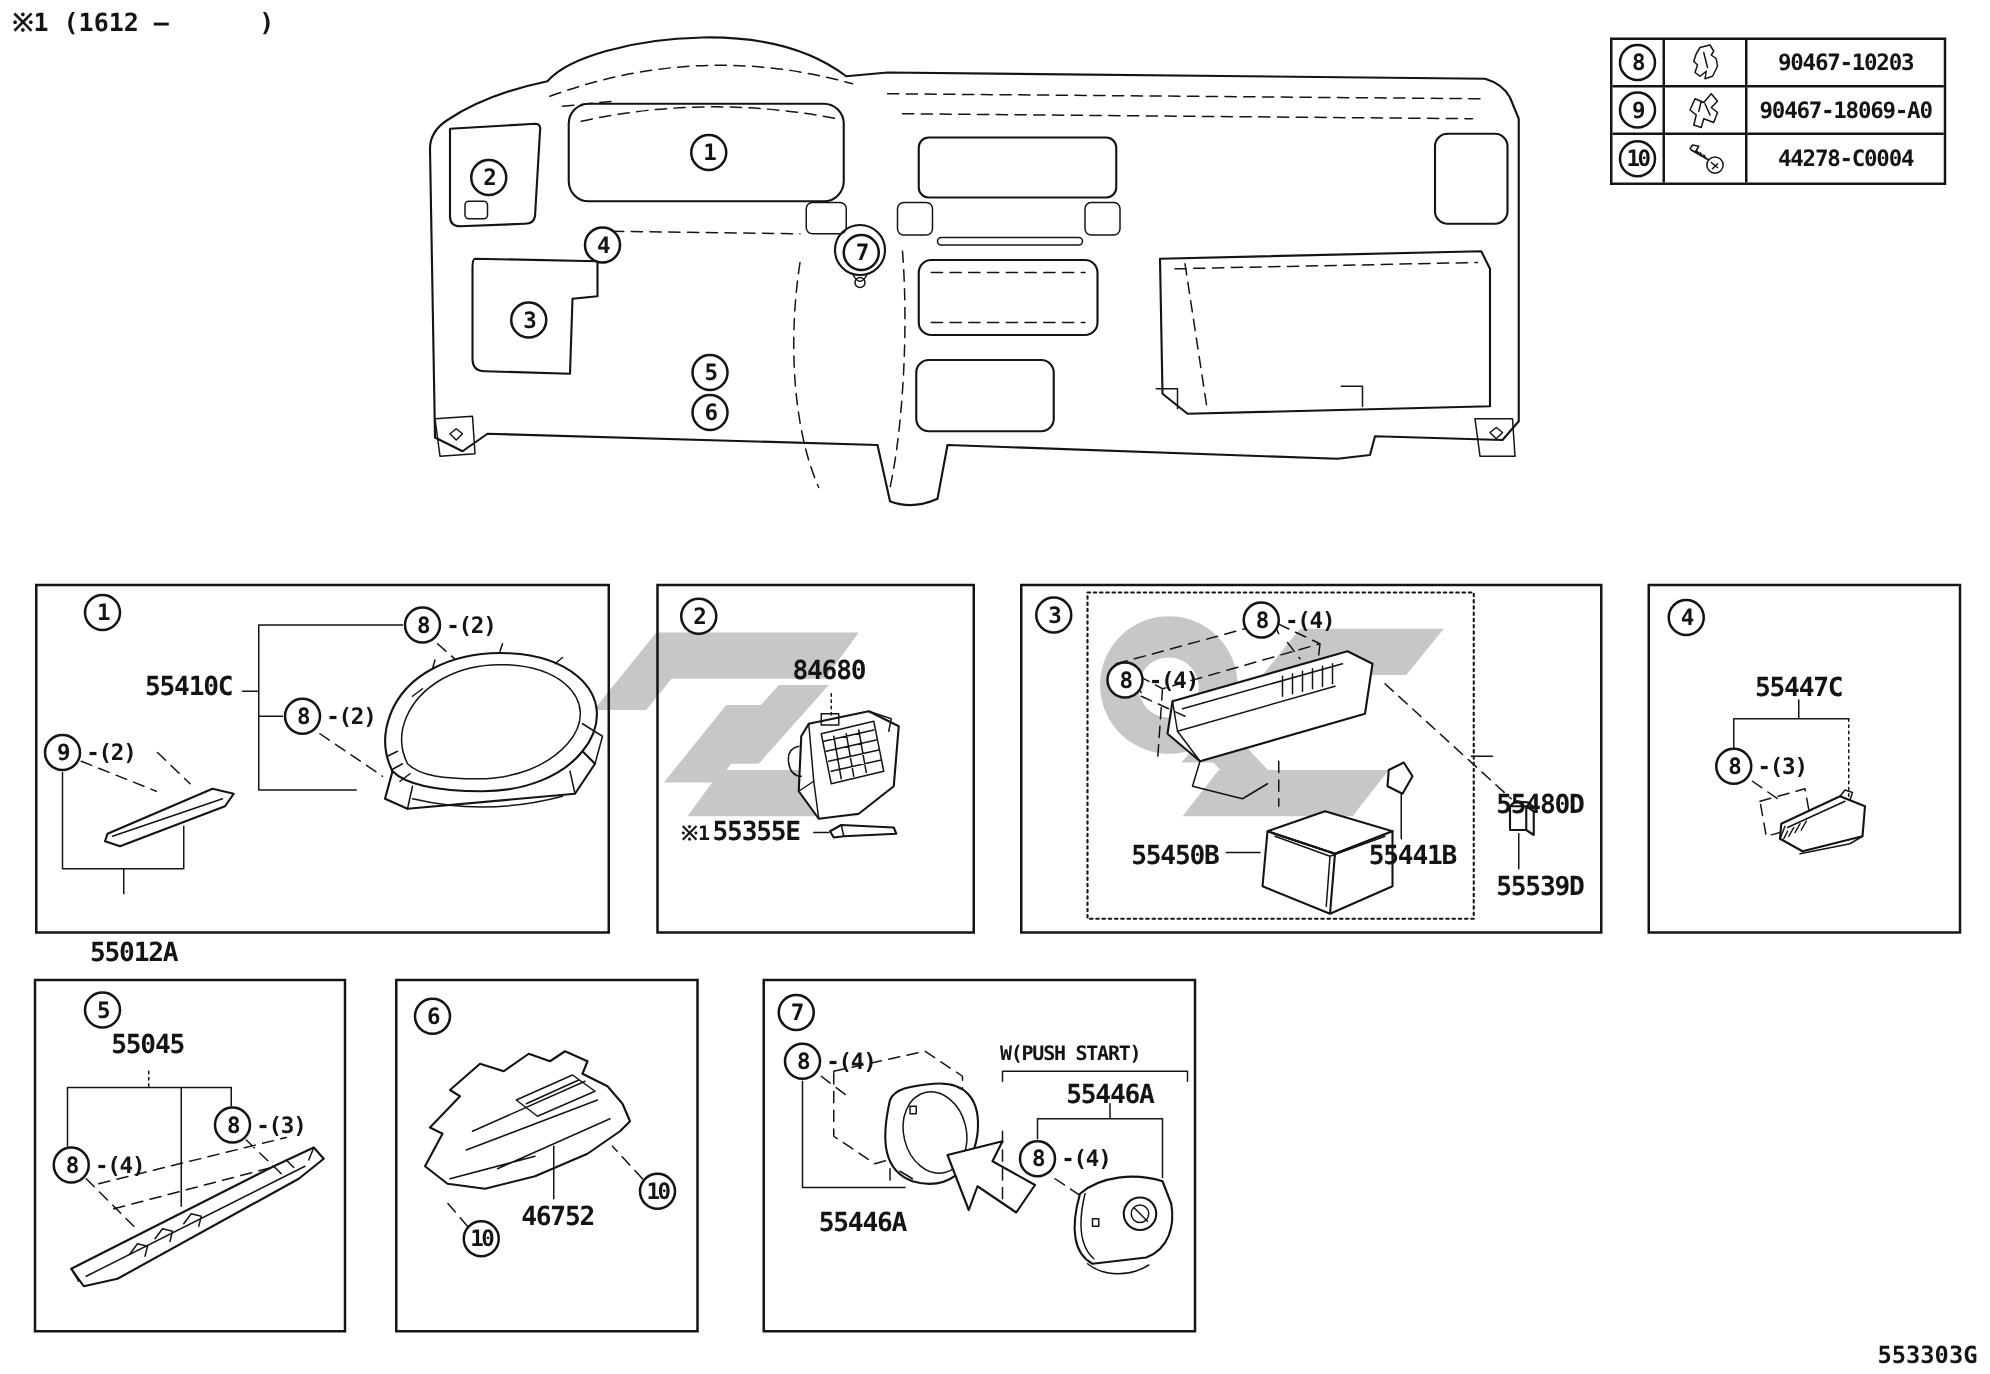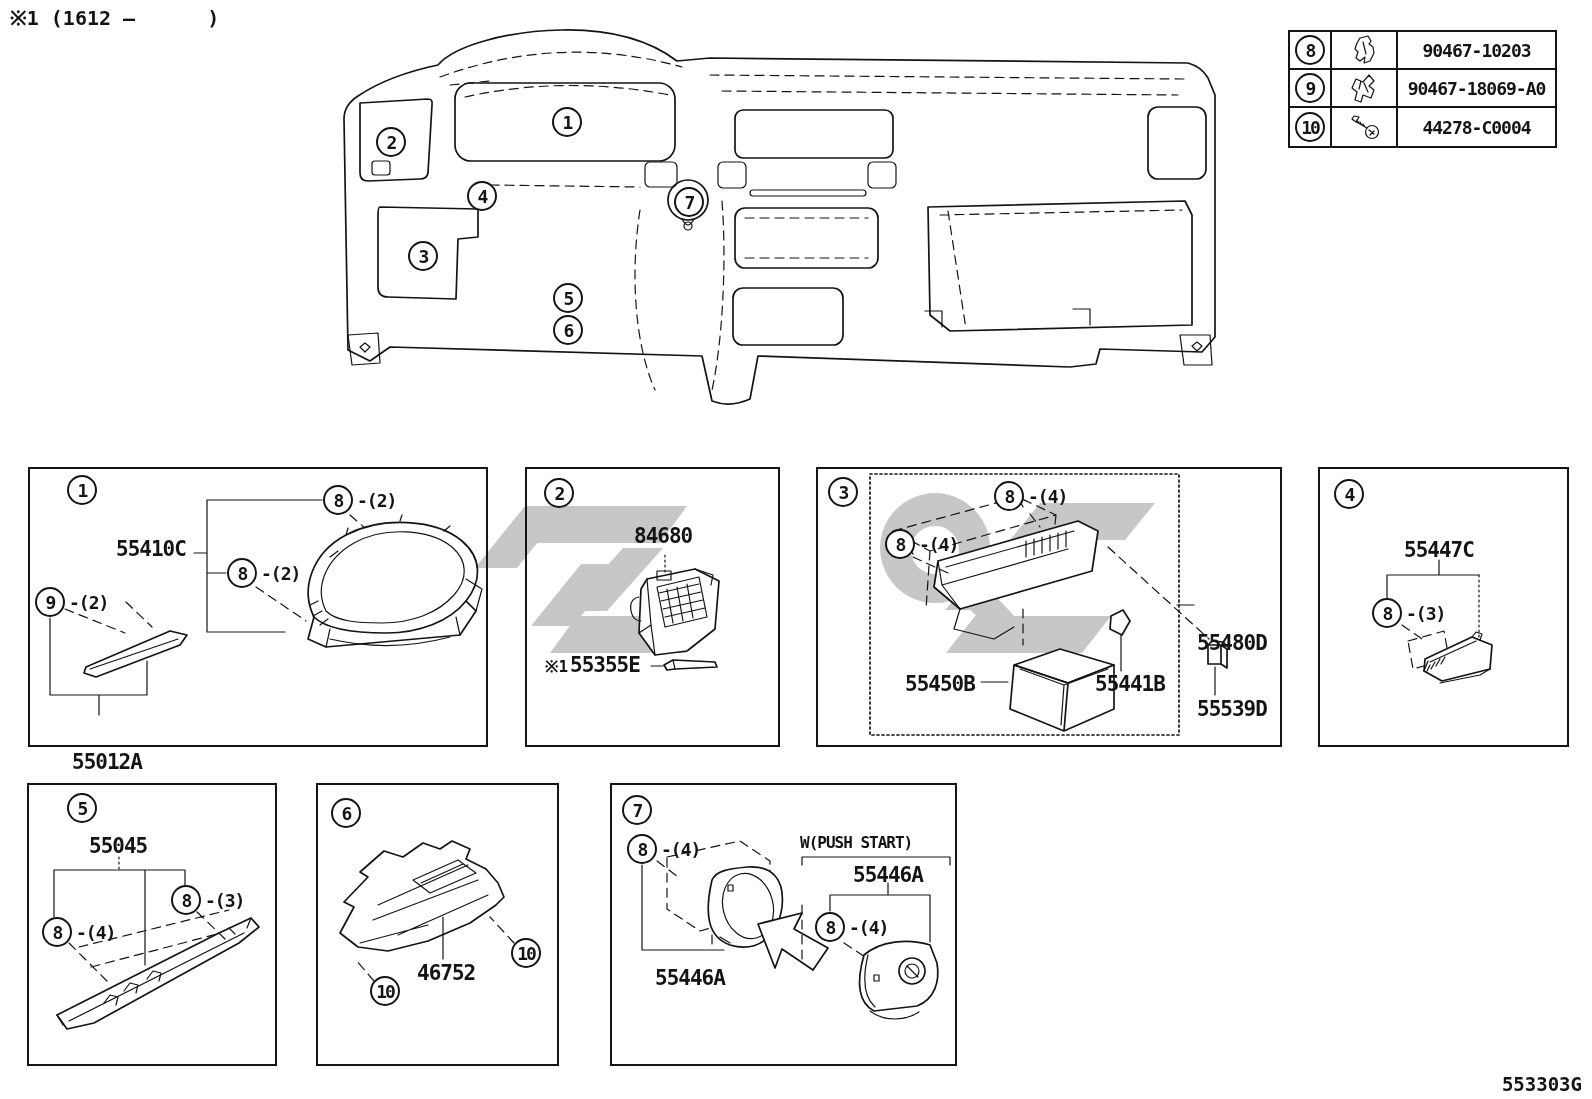--- a/index.html
+++ b/index.html
@@ -280,21 +280,21 @@
       <path class="ln thin" d="M25,85 H156 M25,85 V132 M156,85 V100 M116,85 V180"></path>
       <path class="ln thin dash" d="M40,158 L78,196 M168,127 L192,150 M50,162 L200,125 M62,182 L215,142"></path>
       <path class="lnf" d="M28,230 L190,148 L222,133 L230,142 L210,158 L65,238 L38,244 Z"></path>
       <path class="ln thin" d="M40,236 L215,148 M28,230 L34,240"></path>
       <path class="ln thin" d="M75,218 l6,-8 8,2 -2,8 M95,206 l6,-8 8,2 -2,8 M118,194 l6,-8 8,2 -2,8"></path>
       <path class="ln thin" d="M190,148 l6,6 M200,143 l6,6 M222,133 l-4,10"></path>
     </svg>
     <div class="circ" style="left:38px;top:8px;">
         <span>5</span>
       </div>
-    <div class="plabel" style="left:60px;top:49px;">55045</div>
+    <div class="plabel" style="left:60px;top:38px;">55045</div>
     <div class="circ" style="left:13px;top:132px;">
         <span>8</span>
       </div>
     <div class="qty" style="left:47px;top:137px;">-(4)</div>
     <div class="circ" style="left:142px;top:100px;">
         <span>8</span>
       </div>
     <div class="qty" style="left:176px;top:105px;">-(3)</div>
   </div>
 

